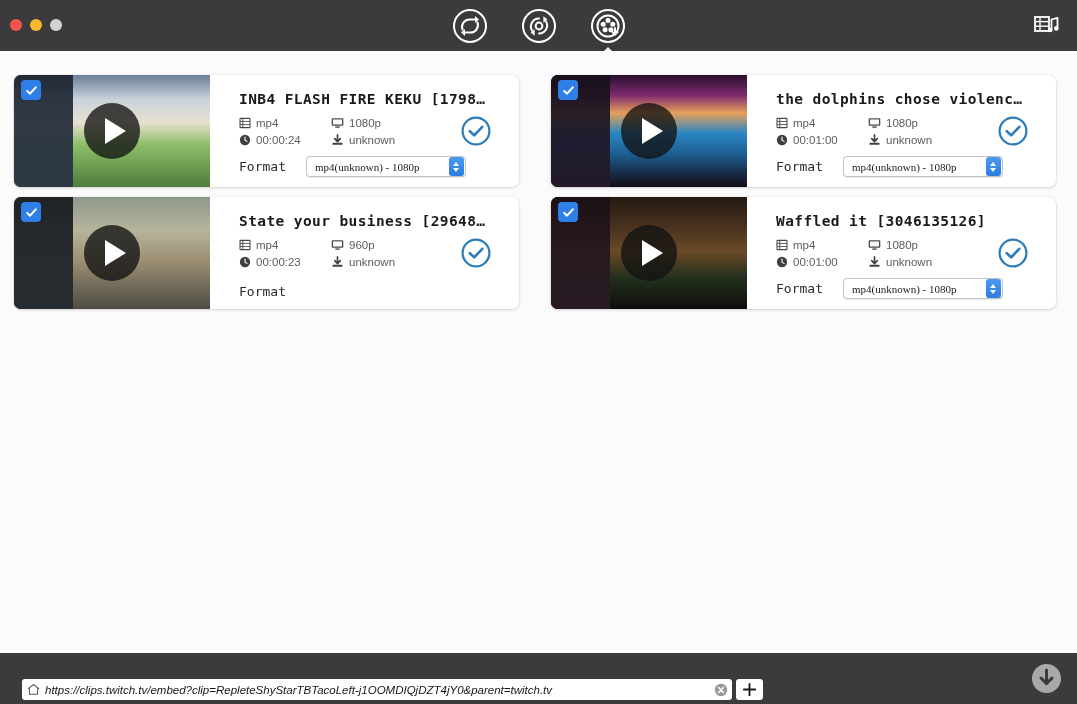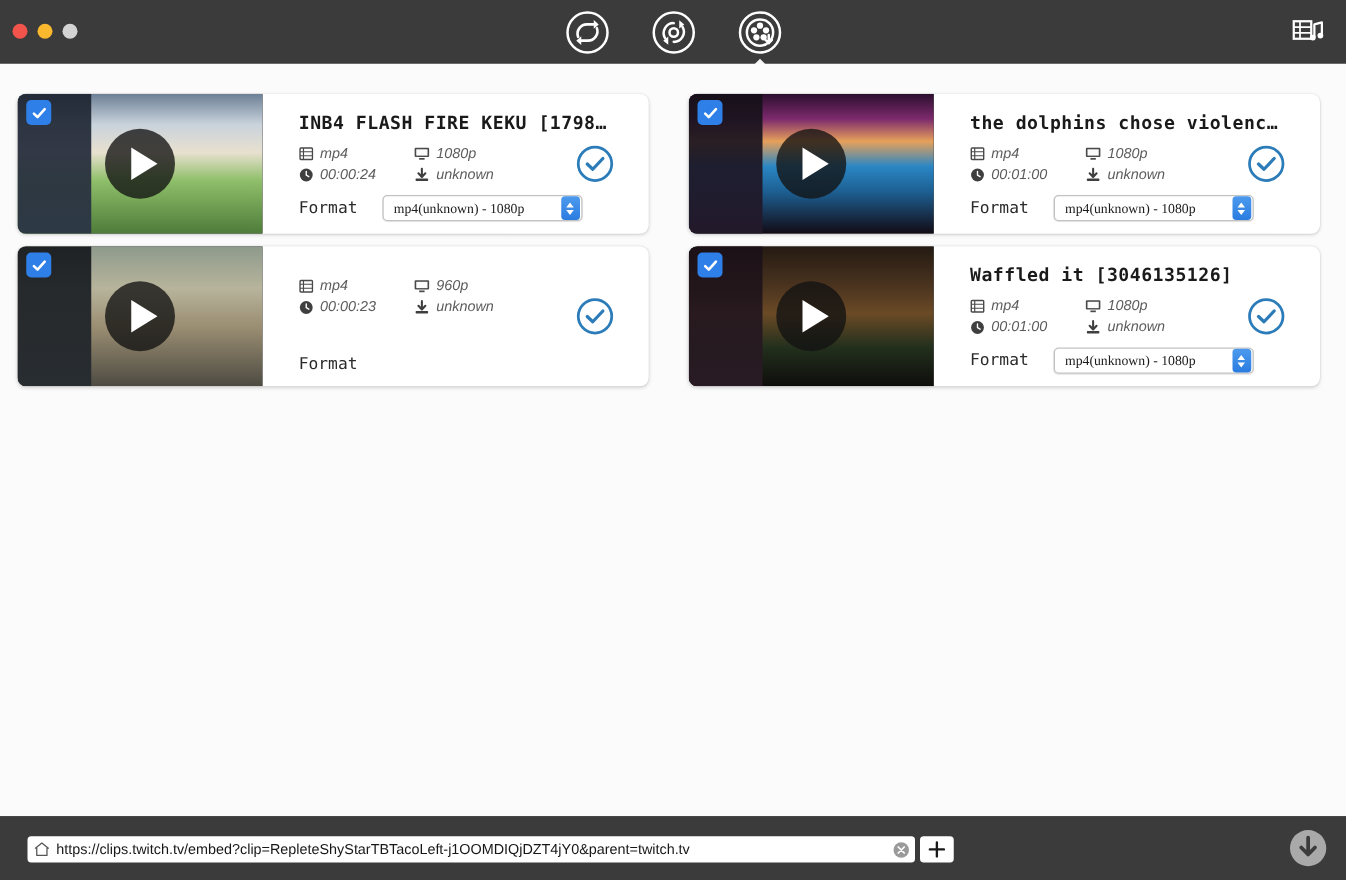--- a/index.html
+++ b/index.html
@@ -116,21 +116,20 @@
     color: #1a1a1a;
     letter-spacing: 0.4px;
     white-space: nowrap;
     overflow: hidden;
   }
   .meta {
     margin-top: 10px;
     display: grid;
     grid-template-columns: 92px auto;
     row-gap: 5px;
-    font-style: italic;
   }
   .meta-cell { display: flex; align-items: center; gap: 5px; }
   .meta-cell svg { display:block; flex: 0 0 auto; }
   .meta-text { font-size: 11.5px; color: #5c5c5c; font-family: "Liberation Sans", sans-serif; }
 
   .format-row {
     position: absolute;
     left: 29px; bottom: 10px;
     display: flex; align-items: center; gap: 20px;
   }
@@ -181,22 +180,22 @@
     width: 32px; height: 32px;
   }
 
   
   .bottombar {
     position: absolute; left: 0; top: 653px;
     width: 1077px; height: 51px;
     background: #3b3b3b;
   }
   .urlwrap {
-    position: absolute; left: 22px; top: 16px;
-    display: flex; align-items: flex-end;
+    position: absolute; left: 22px; top: 26px;
+    display: flex; align-items: flex-end; font-style: italic;
   }
   .urlfield {
     width: 710px; height: 21px;
     background: #fff;
     border-radius: 3px;
     display: flex; align-items: center;
     padding: 0 4px 0 5px;
     position: relative;
   }
   .home-icon { flex: 0 0 auto; display:flex; align-items:center; margin-right: 5px; }
@@ -430,20 +429,21 @@
       <div class="thumb-check">
             <svg width="13" height="13" viewBox="0 0 14 14">
               <path d="M2.3 7.4 L5.4 10.4 L11.6 3.6" fill="none" stroke="#fff" stroke-width="2.2" stroke-linecap="round" stroke-linejoin="round"></path>
             </svg>
           </div>
       <div class="playbtn">
             <div class="tri"></div>
           </div>
     </div>
     <div class="info">
+      <div class="vtitle">State your business [29648…</div>
       <div class="meta">
         <div class="meta-cell">
               <span>
                 <svg width="12" height="12" viewBox="0 0 14 14">
                   <rect x="1.2" y="1.6" width="11.6" height="10.8" rx="0.8" fill="none" stroke="#4a4a4a" stroke-width="1.3"></rect>
                   <line x1="4.4" y1="1.6" x2="4.4" y2="12.4" stroke="#4a4a4a" stroke-width="1.1"></line>
                   <line x1="1.2" y1="5.2" x2="12.8" y2="5.2" stroke="#4a4a4a" stroke-width="1"></line>
                   <line x1="1.2" y1="8.8" x2="12.8" y2="8.8" stroke="#4a4a4a" stroke-width="1"></line>
                 </svg>
               </span>

